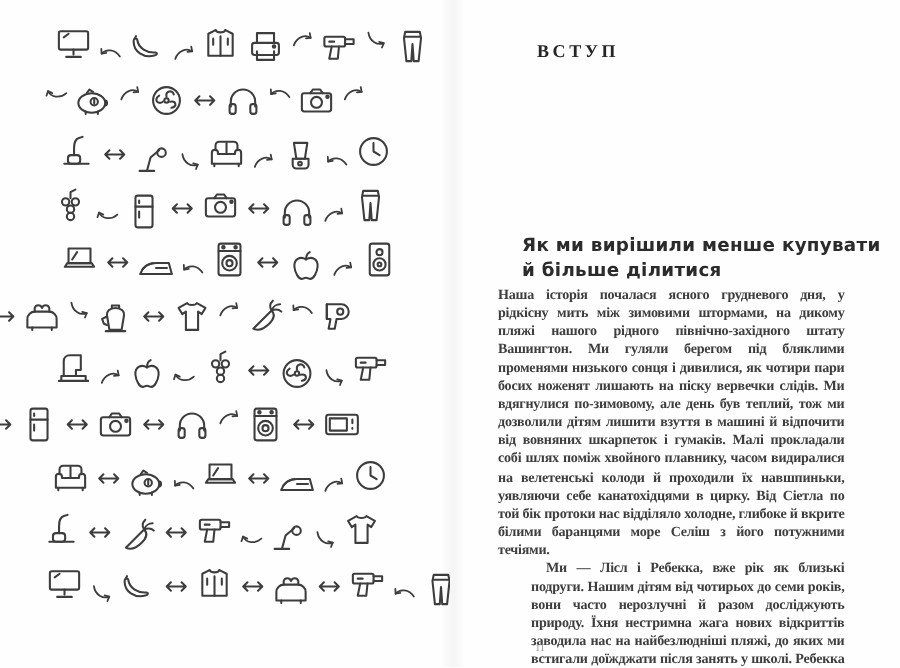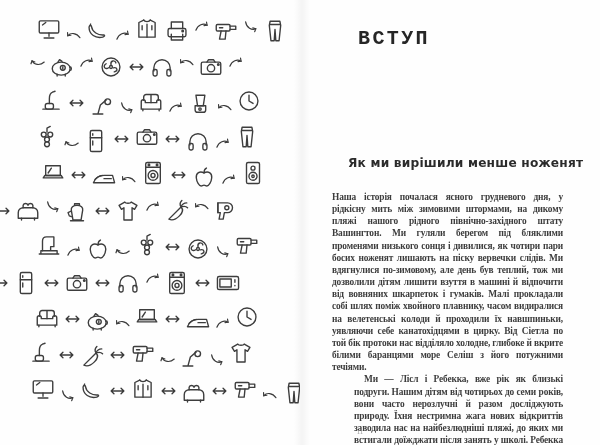--- a/index.html
+++ b/index.html
@@ -32,22 +32,22 @@
   
   .gutter{
     position:absolute;left:294px;top:0;width:16px;height:445px;
     background:linear-gradient(90deg,rgba(0,0,0,0) 0%,rgba(0,0,0,.04) 50%,rgba(0,0,0,0) 100%);
     pointer-events:none;
   }
   
   .right-page{position:absolute;left:300px;top:0;width:300px;height:445px;}
   .chapter-heading{
     position:absolute;left:58px;top:27px;
-    font-family:Liberation Mono, monospace;font-weight:700;
-    font-size:20px;letter-spacing:2.4px;color:var(--heading,#262626);
+    font-family:Liberation Serif, serif;font-weight:700;
+    font-size:12px;letter-spacing:2.4px;color:var(--heading,#262626);
   }
   .section-title{
     position:absolute;left:48px;top:155px;
     font-family:"DejaVu Sans", sans-serif;font-weight:700;
     font-size:12.2px;line-height:17px;color:#2b2b2b;letter-spacing:.2px;
   }
   .body-text{
     position:absolute;left:32px;top:191px;width:231px;
     font-size:9.4px;line-height:12.15px;letter-spacing:-.15px;
     color:#3d3d3d;text-align:justify;font-weight:bold;
@@ -548,20 +548,21 @@
         </svg>
       </div>
     </div>
 </div>
 
 <div class="gutter"></div>
 
 <div class="right-page">
   <div class="chapter-heading">ВСТУП</div>
   <div class="section-title">
-    <div>Як ми вирішили менше ноженят</div>
+    <div>Як ми вирішили менше купувати</div>
+    <div>й більше ділитися</div>
   </div>
   <div class="body-text">
     <p>Наша історія почалася ясного грудневого дня, у рідкісну мить між зимовими штормами, на дикому пляжі нашого рідного північно-західного штату Вашингтон. Ми гуляли берегом під бляклими променями низького сонця і дивилися, як чотири пари босих ноженят лишають на піску вервечки слідів. Ми вдягнулися по-зимовому, але день був теплий, тож ми дозволили дітям лишити взуття в машині й відпочити від вовняних шкарпеток і гумаків. Малі прокладали собі шлях поміж хвойного плавнику, часом видиралися на велетенські колоди й проходили їх навшпиньки, уявляючи себе канатохідцями в цирку. Від Сіетла по той бік протоки нас відділяло холодне, глибоке й вкрите білими баранцями море Селіш з його потужними течіями.</p>
     <p>Ми — Лісл і Ребекка, вже рік як близькі подруги. Нашим дітям від чотирьох до семи років, вони часто нерозлучні й разом досліджують природу. Їхня нестримна жага нових відкриттів заводила нас на найбезлюдніші пляжі, до яких ми встигали доїжджати після занять у школі. Ребекка сама</p>
   </div>
   <div class="page-number">11</div>
 </div>
 
 </body></html>

